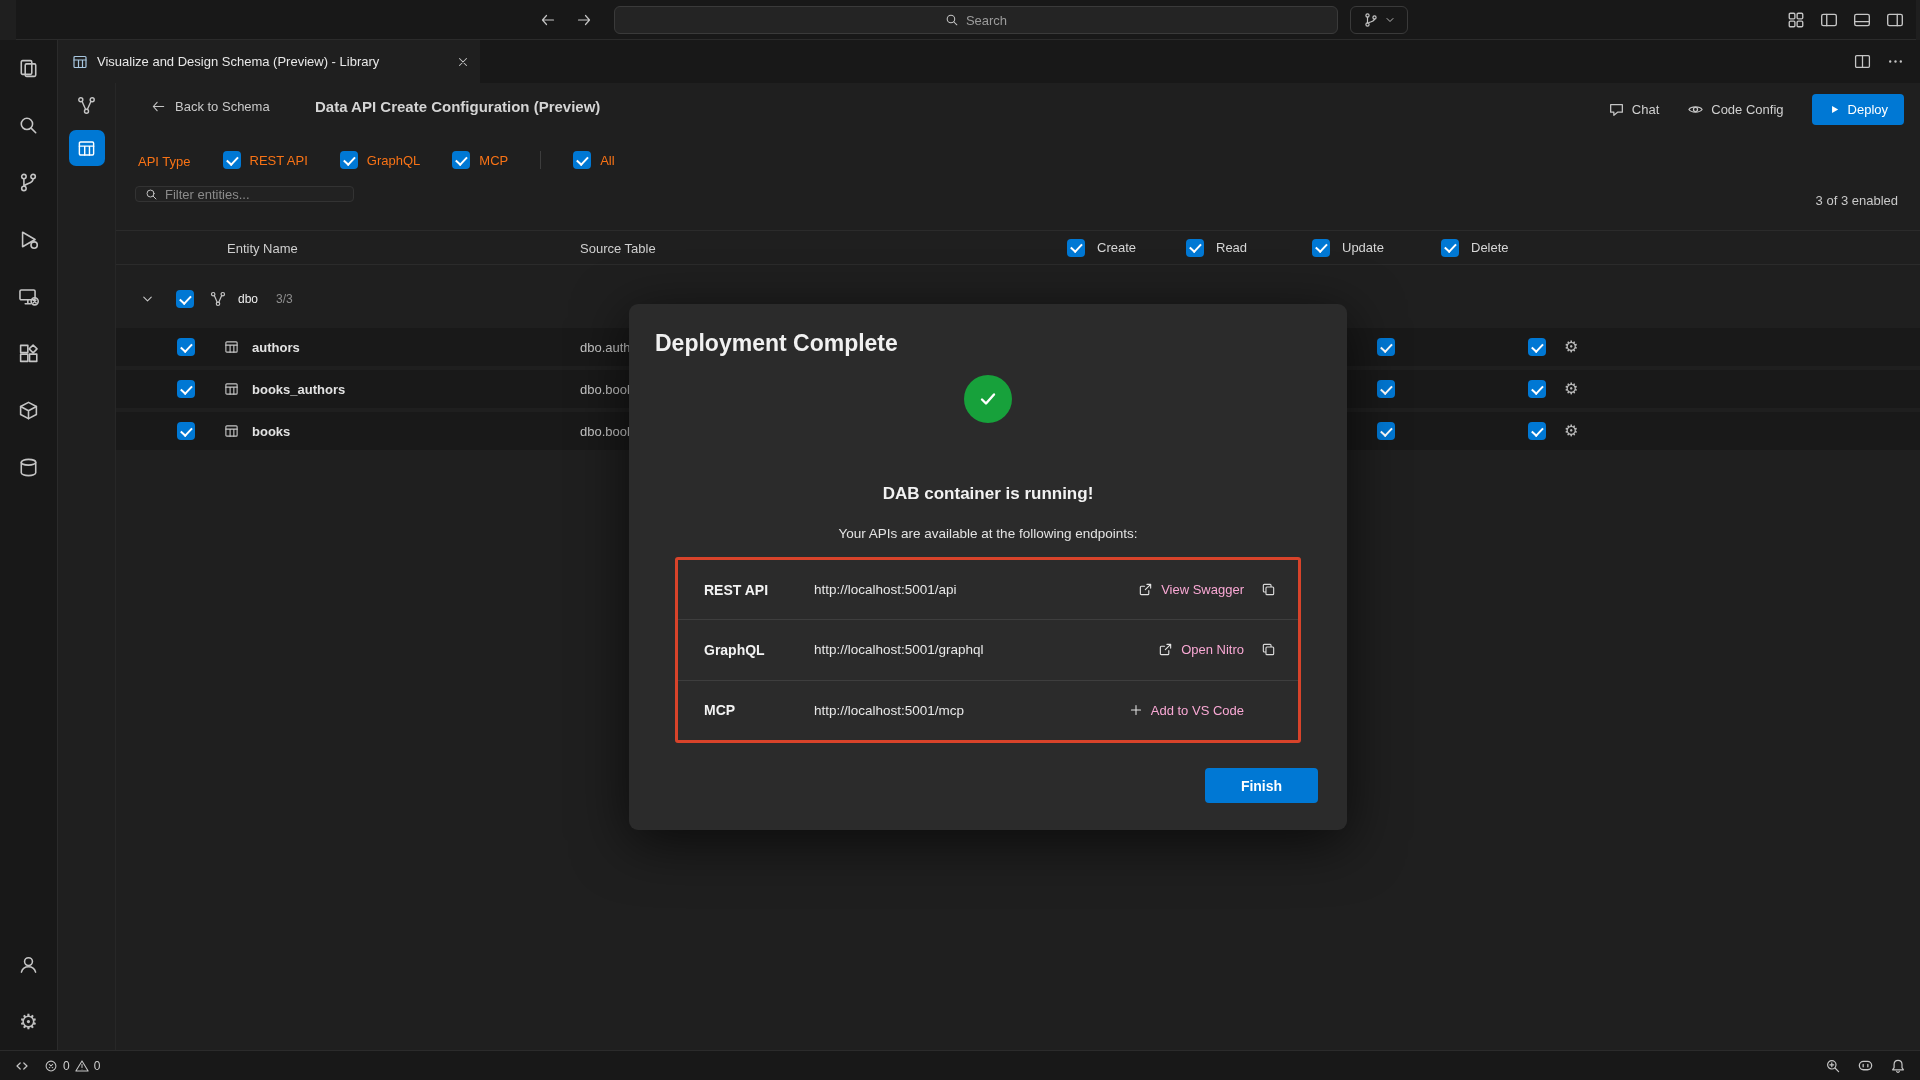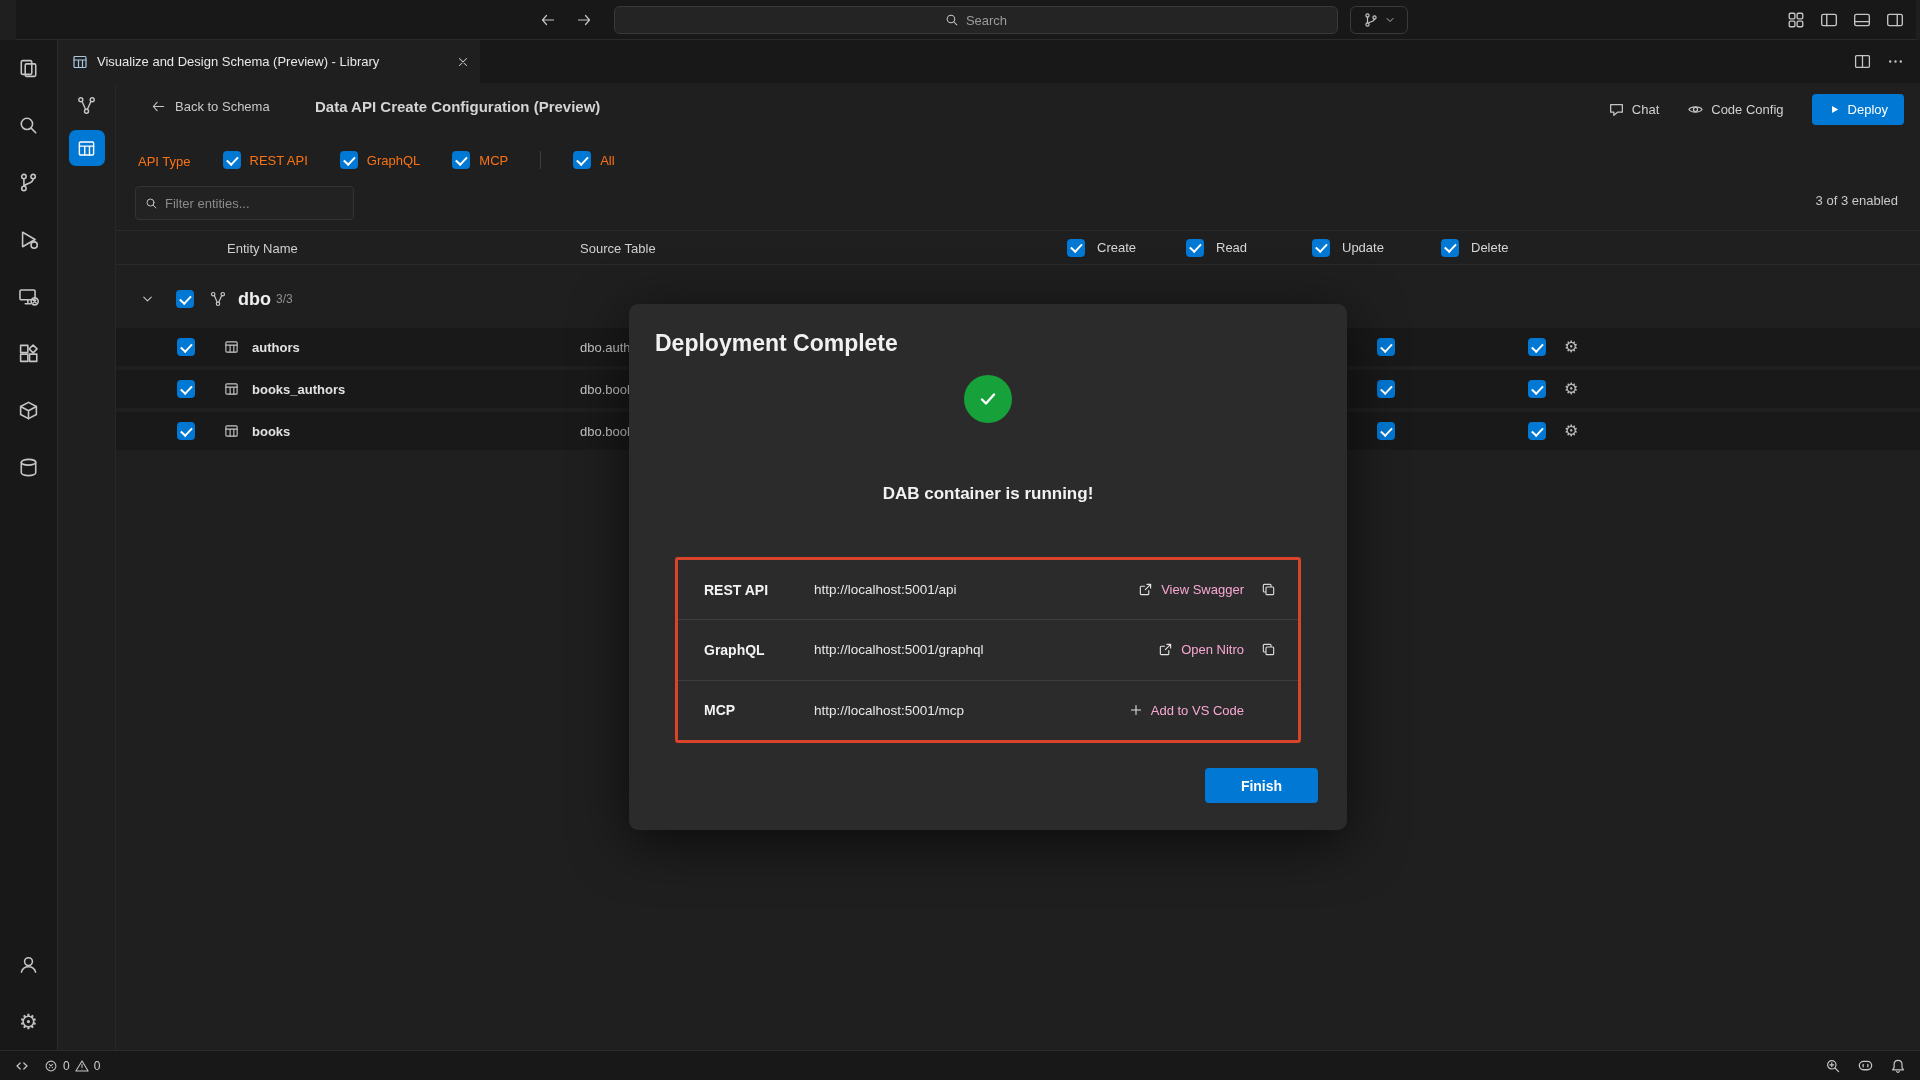--- a/index.html
+++ b/index.html
@@ -46,33 +46,33 @@
   .back-link{position:absolute;left:35px;top:16px;display:flex;align-items:flex-start;gap:9px;color:#c9c9c9;cursor:pointer}
   #page-title{position:absolute;left:199px;top:15px;font-size:15px;font-weight:700;color:#d4d4d4}
   .hdr-right{position:absolute;right:16px;top:11px;display:flex;align-items:center;gap:28px}
   .hdr-btn{display:flex;align-items:center;gap:7px;color:#d0d0d0;cursor:pointer;background:none;border:none;font:13px "Liberation Sans",sans-serif}
   .deploy-btn{display:flex;align-items:center;gap:7px;background:var(--accent);border:none;color:#fff;height:31px;padding:0 16px;border-radius:4px;font:13px "Liberation Sans",sans-serif;cursor:pointer}
 
   .api-row{position:absolute;left:22px;top:58px;height:28px;display:flex;align-items:flex-end;gap:32px;color:#f97316}
   .api-opt{display:flex;align-items:center;gap:9px}
   .vdiv{width:1px;height:18px;background:#3d3d3d}
 
-  .filter-box{position:absolute;left:19px;top:103px;width:219px;height:34px;background:#222;border:1px solid #333;border-radius:4px;display:flex;align-items:center;gap:7px;padding:0 9px}
+  .filter-box{position:absolute;left:19px;top:103px;width:219px;height:16px;background:#222;border:1px solid #333;border-radius:4px;display:flex;align-items:center;gap:7px;padding:0 9px}
   .filter-box input{background:transparent;border:none;outline:none;color:#ccc;font:13px "Liberation Sans",sans-serif;width:100%}
   .filter-box input::placeholder{color:#8b8b8b}
   .enabled-count{position:absolute;right:22px;top:110px;color:#c9c9c9}
 
   .thead{position:absolute;left:0;right:0;top:147px;height:35px;border-top:1px solid var(--line);border-bottom:1px solid var(--line)}
   .thead>*,.grow>*,.erow>*{position:absolute;top:50%;transform:translateY(-50%)}
   .col-entity{left:111px;color:#cfcfcf}
   .col-source{left:464px;color:#cfcfcf}
   .perm{display:flex;align-items:center;gap:12px;color:#d6d6d6}
 
   .grow{position:absolute;left:0;right:0;top:196px;height:40px}
-  .gname{left:122px;font-weight:700;font-size:18px;color:#efefef}
+  .gname{left:122px;font-weight:400;font-size:12px;color:#efefef}
   .gcount{left:160px;font-size:12px;color:#8f8f8f}
 
   .erow{position:absolute;left:0;right:0;height:38px;background:#191919}
   .ename{font-weight:700;color:#e2e2e2}
   .esrc{color:#c6c6c6}
 
   .cb{width:18px;height:18px;border-radius:4px;background:var(--accent);position:relative;display:inline-block;flex:none;cursor:pointer}
   .cb::after{content:"";position:absolute;left:6px;top:2.5px;width:4.5px;height:9px;border:solid #fff;border-width:0 2px 2px 0;transform:rotate(43deg)}
 
   
@@ -469,20 +469,21 @@
   </main>
 
   <section class="modal">
     <h2 class="m-title">Deployment Complete</h2>
     <div class="m-check">
         <svg width="24" height="24" viewBox="0 0 24 24">
           <path d="M6 12.5l4 4 8-9"></path>
         </svg>
       </div>
     <div class="m-msg">DAB container is running!</div>
+    <div class="m-sub">Your APIs are available at the following endpoints:</div>
 
     <div class="ep-box">
       <div class="ep-row">
         <span class="ep-name">REST API</span>
         <span class="ep-url">http://localhost:5001/api</span>
         <span class="ep-spacer"></span>
         <button class="ep-action">
           <span class="icon">
               <svg width="15" height="15" viewBox="0 0 16 16">
                 <path d="M11.5 9v3.5a1 1 0 0 1-1 1H3.5a1 1 0 0 1-1-1V5.5a1 1 0 0 1 1-1H7"></path>

